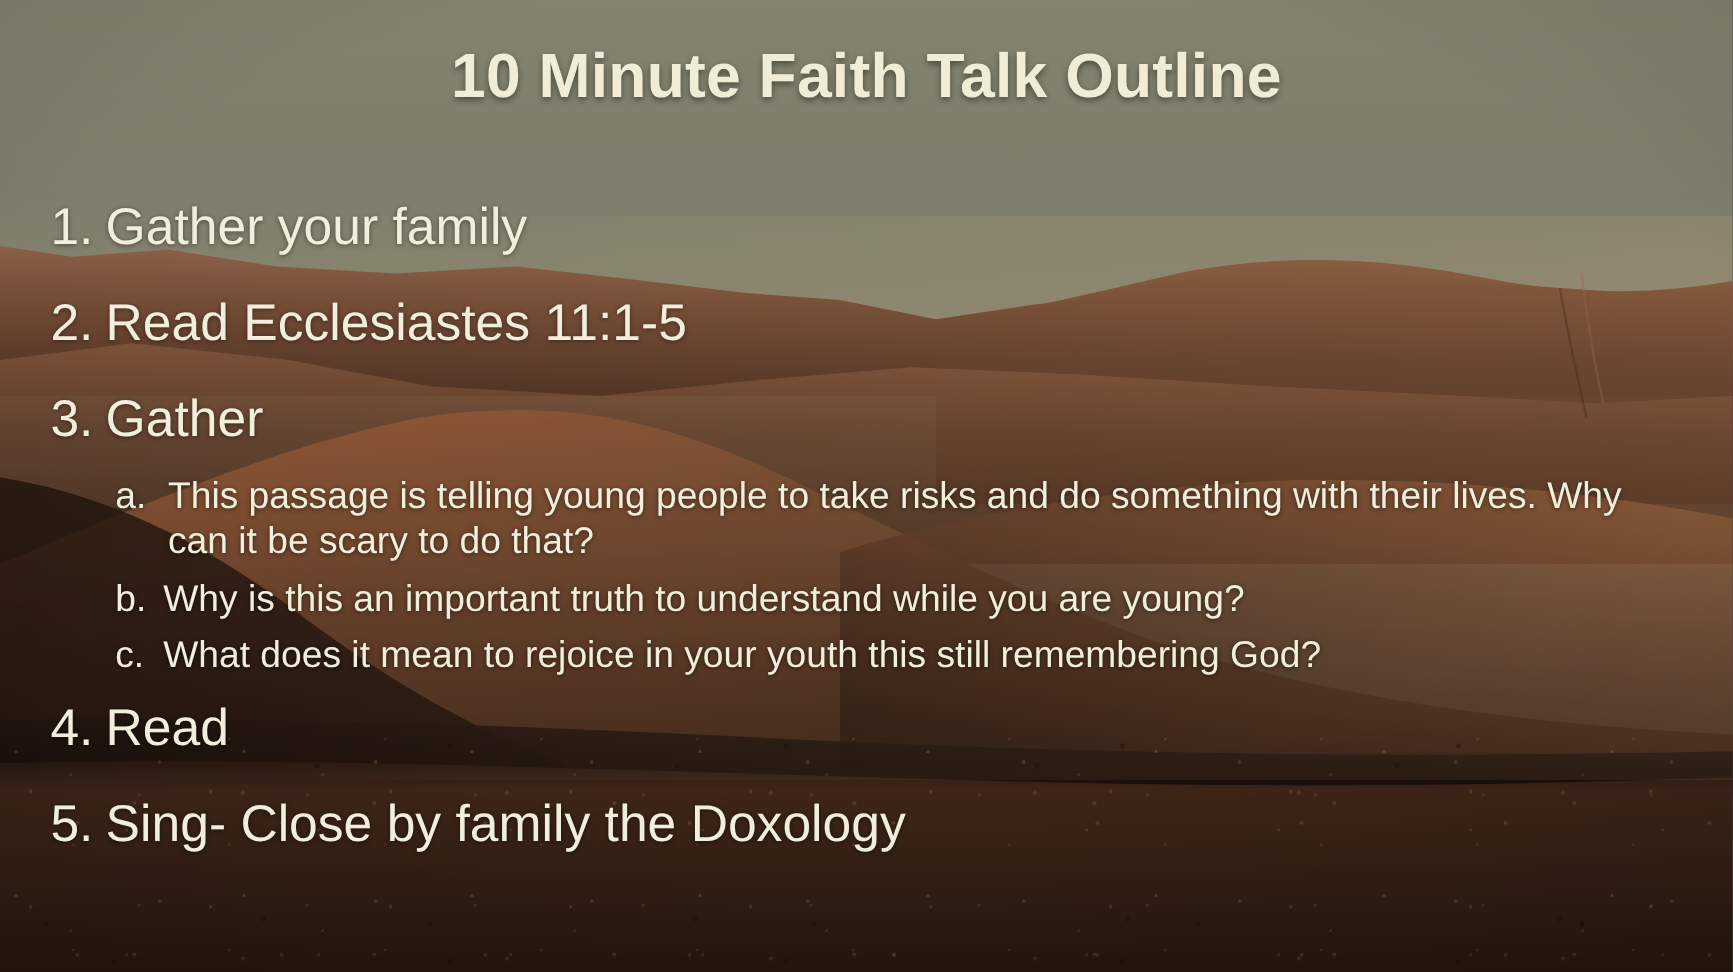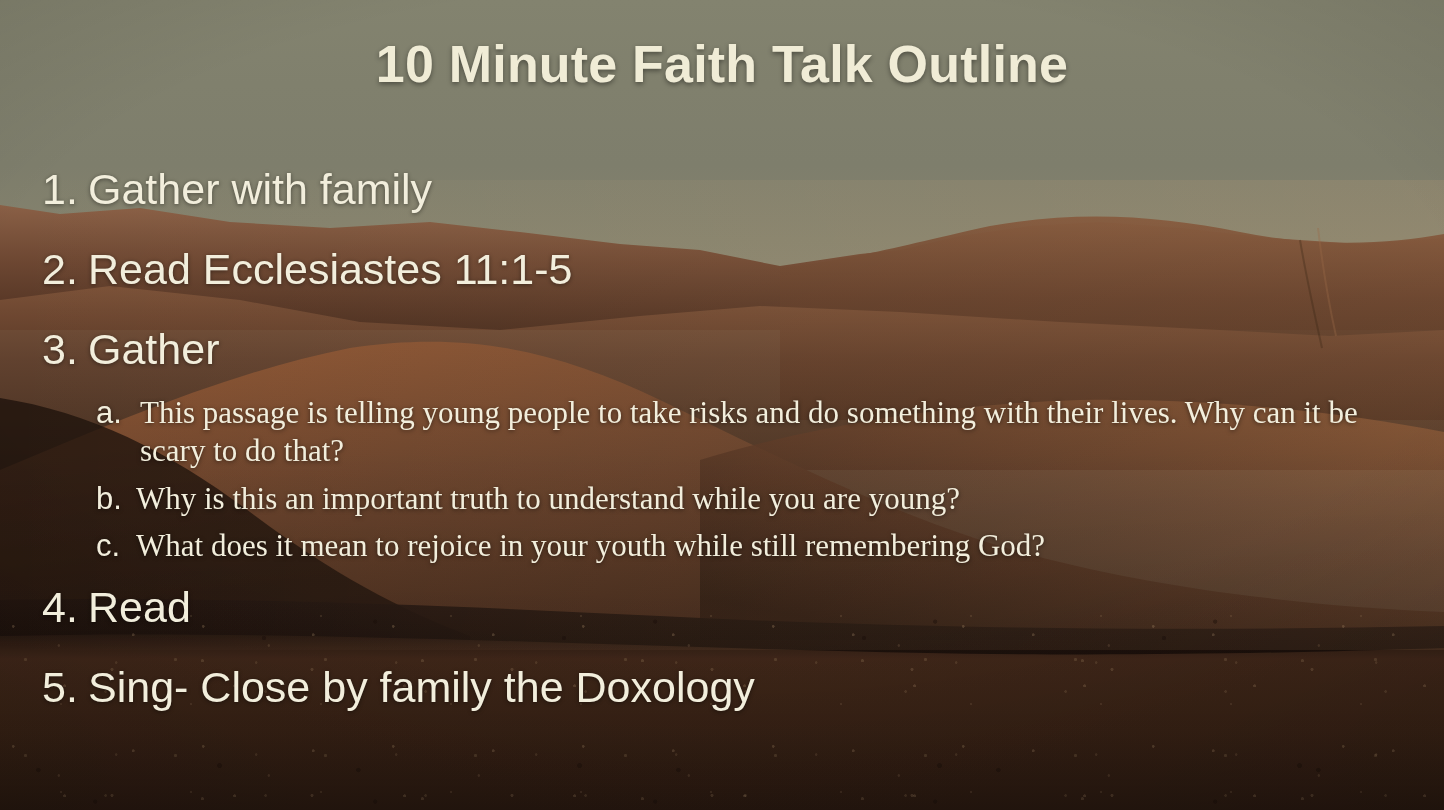--- a/index.html
+++ b/index.html
@@ -126,21 +126,20 @@
     text-shadow: 0 1px 4px rgba(0,0,0,.55);
   }
   .subitem .marker {
     flex: 0 0 auto;
     min-width: 40px;
     text-align: left;
   }
   .subitem .body {
     flex: 1 1 auto;
     max-width: 1248px;
-    font-family: Liberation Serif, serif;
   }
 
   .sublist {
     margin-left: 54px;
     margin-top: -14px;
     margin-bottom: 20px;
   }
   .sublist .subitem:first-child .marker { min-width: 44px; }
 </style>
 </head>
@@ -227,21 +226,21 @@
   <div class="vignette"></div>
 
   <div class="content">
 
     <div class="slide-title">10 Minute Faith Talk Outline</div>
 
     <div class="outline">
 
       <div class="item">
         <span class="marker">1.</span>
-        <span class="body">Gather with family</span>
+        <span class="body">Gather your family</span>
       </div>
 
       <div class="item">
         <span class="marker">2.</span>
         <span class="body">Read Ecclesiastes 11:1-5</span>
       </div>
 
       <div class="item">
         <span class="marker">3.</span>
         <span class="body">Gather</span>
@@ -251,21 +250,21 @@
         <div class="subitem">
           <span class="marker">a.</span>
           <span class="body">This passage is telling young people to take risks and do something with their lives. Why can it be scary to do that?</span>
         </div>
         <div class="subitem">
           <span class="marker">b.</span>
           <span class="body">Why is this an important truth to understand while you are young?</span>
         </div>
         <div class="subitem">
           <span class="marker">c.</span>
-          <span class="body">What does it mean to rejoice in your youth while still remembering God?</span>
+          <span class="body">What does it mean to rejoice in your youth this still remembering God?</span>
         </div>
       </div>
 
       <div class="item">
         <span class="marker">4.</span>
         <span class="body">Read</span>
       </div>
 
       <div class="item">
         <span class="marker">5.</span>

